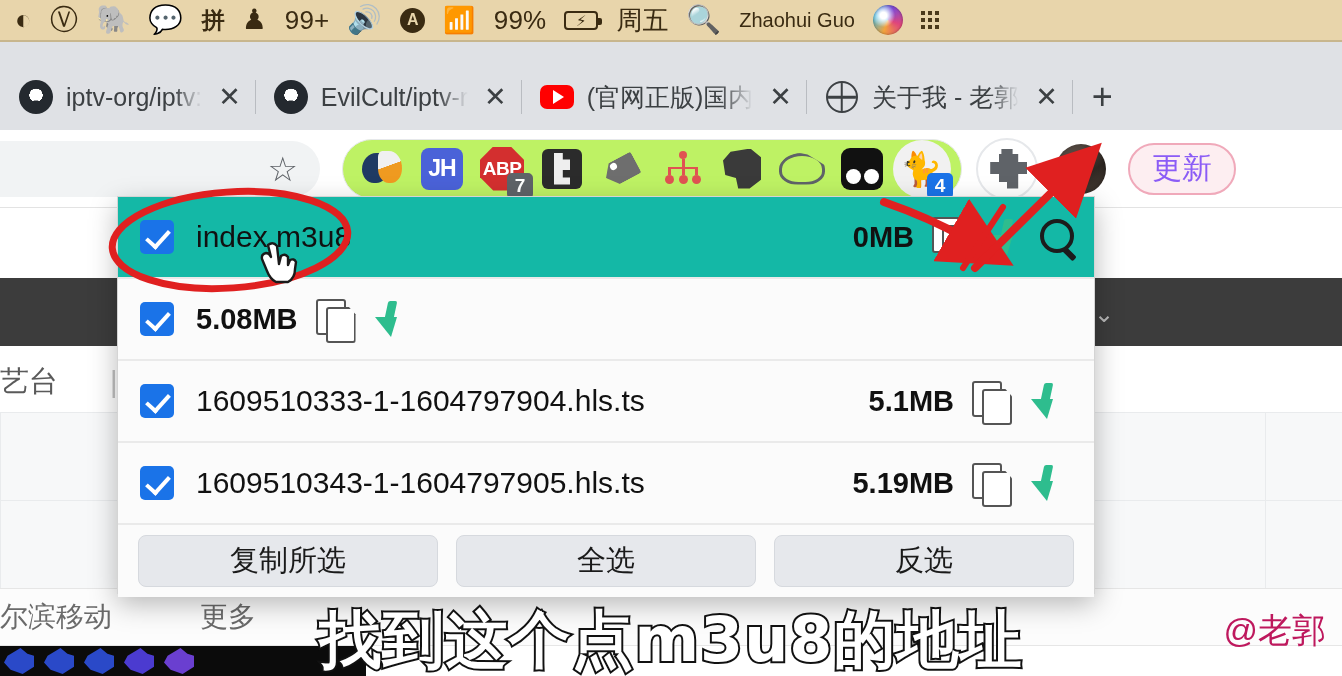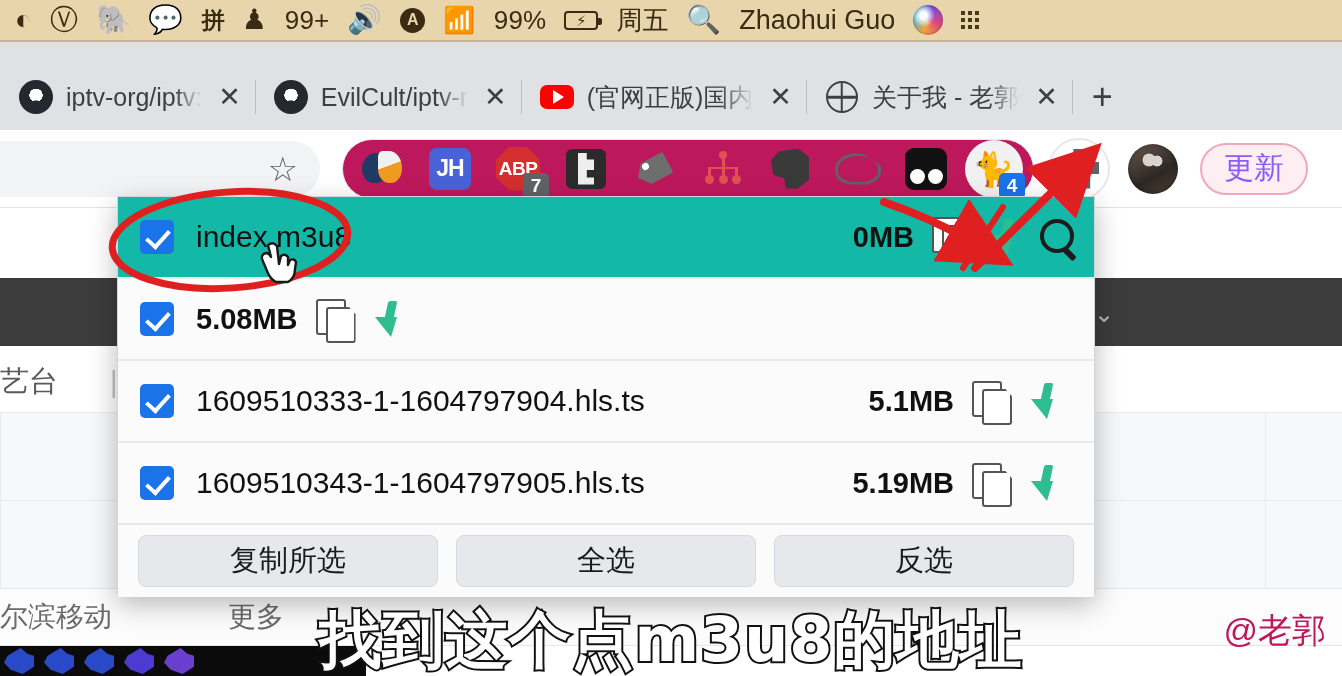--- a/index.html
+++ b/index.html
@@ -22,21 +22,21 @@
   .menubar .mb-item {
     display: flex; align-items: center; justify-content: center;
     color: #3a2b12; height: 42px;
     padding: 0 9px;
     font-size: 27px; line-height: 1;
     white-space: nowrap;
   }
   .mb-glyph { font-size: 28px; }
   .mb-text { font-size: 26px; font-weight: 500; letter-spacing: .2px; }
   .mb-time { font-size: 26px; }
-  .mb-user { font-size: 27px; }
+  .mb-user { font-size: 20px; }
   .siri {
     width: 30px; height: 30px; border-radius: 50%;
     background:
       radial-gradient(circle at 35% 35%, #ffffff 0 12%, rgba(255,255,255,0) 42%),
       conic-gradient(from 20deg, #7d4bd6, #e0457b, #f2a33c, #38b9e8, #7d4bd6);
     box-shadow: inset 0 0 3px rgba(0,0,0,.4);
   }
   .mb-dots {
     display: grid; grid-template-columns: repeat(3, 4px);
     grid-auto-rows: 4px; gap: 3px;
@@ -145,25 +145,25 @@
     border-bottom: 1px solid #e3e3e3;
   }
   .omni-stub {
     width: 320px; height: 56px; margin-left: 0;
     background: #f1f3f4; border-radius: 0 28px 28px 0;
     display:flex; align-items:center; justify-content:flex-end;
     padding-right: 22px;
   }
   .star-ic { font-size: 34px; color: #5f6368; line-height:1; }
   .ext-pill {
-    display:flex; align-items:center; gap: 10px;
+    display:flex; align-items:center; gap: 2px;
     height: 60px; margin-left: 22px;
     border: 1.5px solid #e6e8eb; border-radius: 30px;
     padding: 0 10px;
-    background: #be185d;
+    background: #bef264;
   }
   .ext {
     width: 58px; height: 58px; position: relative;
     display:flex; align-items:center; justify-content:center;
     border-radius: 50%;
   }
   .ext.active { background:#f1f1f1; }
   .badge {
     position: absolute; right: -2px; bottom: -1px;
     min-width: 26px; height: 26px; border-radius: 5px;
@@ -287,21 +287,21 @@
       linear-gradient(to right, #e9ebed 1px, transparent 1px),
       linear-gradient(to bottom, #e9ebed 1px, transparent 1px);
     background-size: 253px 88px;
   }
   .pg-row2 {
     position:absolute; left:0; top:380px; width:1342px; height:58px;
     background:#fcfcfc; display:flex; align-items:center;
     font-size: 28px; color:#6a6a6a;
     border-top:1px solid #e6e6e6; border-bottom:1px solid #e6e6e6;
   }
-  .pg-row2 .cell2 { margin-left: 116px; }
+  .pg-row2 .cell2 { margin-left: 88px; }
   .pg-black {
     position:absolute; left:0; top:438px; width:366px; height:30px;
     background:#0b0b0b;
     display:flex; align-items:center; gap: 10px; padding-left: 4px;
     overflow:hidden;
   }
   .pg-black i {
     display:block; width:30px; height:26px;
     background:#2a49c8;
     clip-path: polygon(12% 30%, 55% 0, 78% 22%, 100% 30%, 100% 72%, 62% 100%, 22% 84%, 0 56%);

